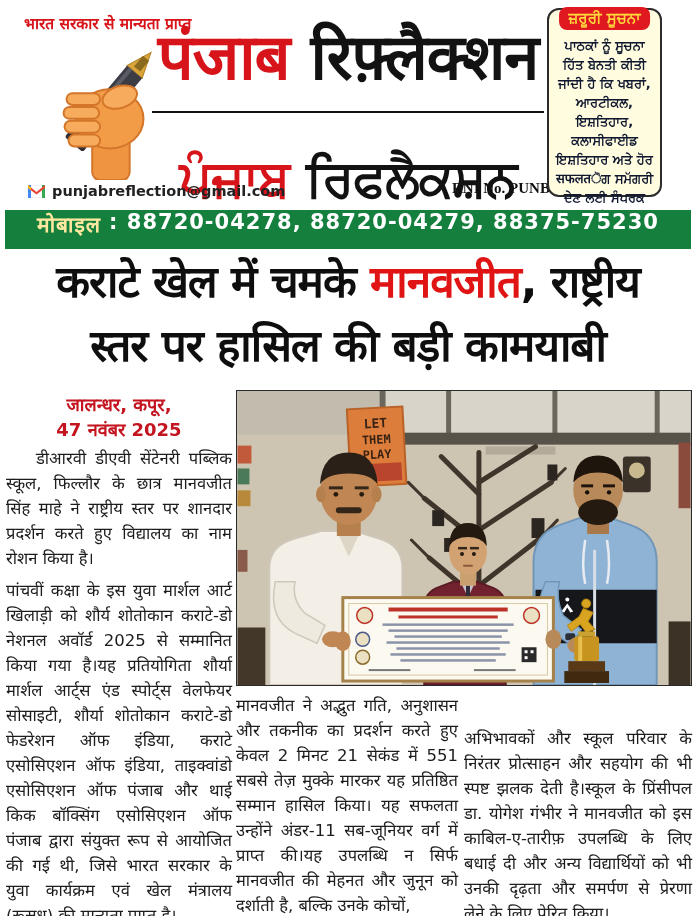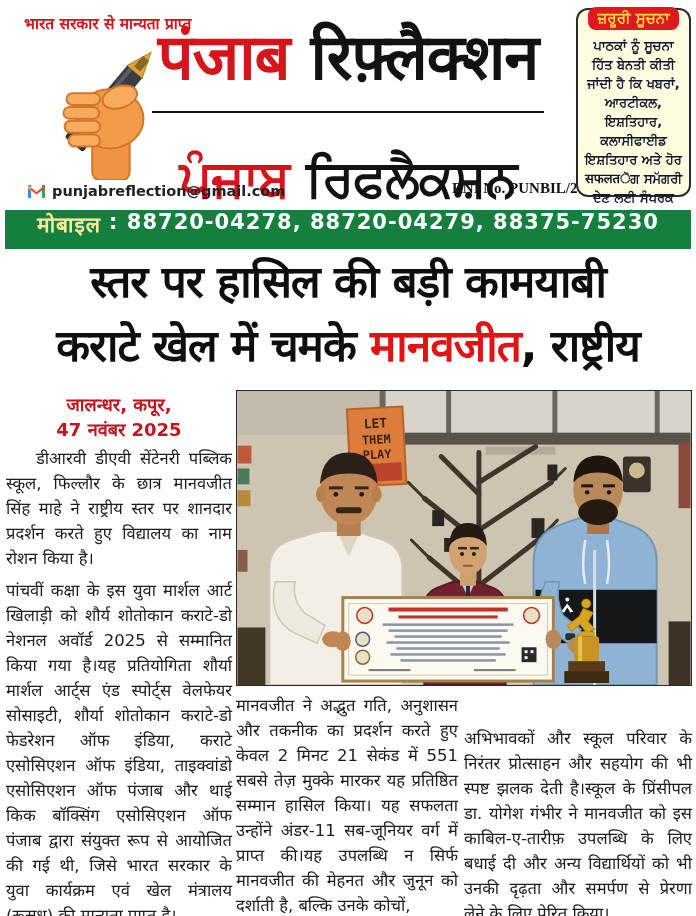--- a/index.html
+++ b/index.html
@@ -14,21 +14,21 @@
   .m-line2 { font-size:51px; font-weight:bold; letter-spacing:-1px; line-height:1.45; white-space:nowrap;margin-top:29px; }
   .m-red { color:#d7141a; } .m-black { color:#121212; }
   .m-sep { border:0; border-top:2.5px solid #111; margin:0 4px; }
   .email-row { position:absolute; left:28px; top:183px; display:flex; align-items:center; gap:7px; }
   .email-row span { font-size:14.5px; font-weight:bold; color:#222; }
   .tagline { position:absolute; left:186px; top:174px; width:258px; height:28px; background:#f3d493;
              clip-path:polygon(14px 0, calc(100% - 20px) 0, 100% 50%, calc(100% - 20px) 100%, 14px 100%, 0 50%);
              text-align:center; line-height:28px; font-size:16px; font-weight:bold; color:#9c1a10; }
   .rni { position:absolute; left:452px; top:180px; width:240px; font-family:"Liberation Serif","DejaVu Serif",serif;
          font-weight:bold; font-size:15px; color:#111; }
-  .notice { position:absolute; left:576px; top:8px; width:115px; height:189px; background:#fffcdf;
+  .notice { position:absolute; left:547px; top:8px; width:115px; height:189px; background:#fffcdf;
             border:2px solid #2b2b2b; border-radius:12px; }
   .notice-pill { position:absolute; left:50%; top:-3px; transform:translateX(-50%); background:#e0181f; color:#ffd83d;
                  font-size:15px; font-weight:bold; padding:2px 10px 3px; border-radius:8px; white-space:nowrap; }
   .notice-body { padding:26px 5px 4px; font-size:13px; font-weight:bold; line-height:19px; text-align:center; color:#101830; }
 
   
   .band { position:absolute; left:5px; top:210px; width:686px; height:39px; background:#15803d;
           display:flex; align-items:flex-start; justify-content:center; font-size:21px; font-weight:bold;
           color:#ffffff; letter-spacing:1px; }
   .band .lbl { color:#ffe9a0; margin-right:8px; }
@@ -103,22 +103,22 @@
     <div class="notice-pill">ਜ਼ਰੂਰੀ ਸੂਚਨਾ</div>
     <div class="notice-body">ਪਾਠਕਾਂ ਨੂੰ ਸੂਚਨਾ ਹਿੱਤ ਬੇਨਤੀ ਕੀਤੀ ਜਾਂਦੀ ਹੈ ਕਿ ਖਬਰਾਂ, ਆਰਟੀਕਲ, ਇਸ਼ਤਿਹਾਰ, ਕਲਾਸੀਫਾਈਡ ਇਸ਼ਤਿਹਾਰ ਅਤੇ ਹੋਰ सफलतੋਗ ਸਮੱਗਰੀ ਦੇਣ ਲਈ ਸੰਪਰਕ ਕਰੋ।</div>
   </div>
 
   <div class="band">
     <span class="lbl">मोबाइल</span>
     <span>: 88720-04278, 88720-04279, 88375-75230</span>
   </div>
 
   <div class="headline">
+    <div><span>कराटे खेल में चमके </span><span class="hl-red">मानवजीत</span><span>, राष्ट्रीय</span></div>
     <div>स्तर पर हासिल की बड़ी कामयाबी</div>
-    <div><span>कराटे खेल में चमके </span><span class="hl-red">मानवजीत</span><span>, राष्ट्रीय</span></div>
   </div>
 
   <div class="dateline">
     <div>जालन्धर, कपूर,</div>
     <div>47 नवंबर 2025</div>
   </div>
 
   <div class="col col-left">
     <p class="indent">डीआरवी डीएवी सेंटेनरी पब्लिक स्कूल, फिल्लौर के छात्र मानवजीत सिंह माहे ने राष्ट्रीय स्तर पर शानदार प्रदर्शन करते हुए विद्यालय का नाम रोशन किया है।</p>
     <p>पांचवीं कक्षा के इस युवा मार्शल आर्ट खिलाड़ी को शौर्य शोतोकान कराटे-डो नेशनल अवॉर्ड 2025 से सम्मानित किया गया है।यह प्रतियोगिता शौर्या मार्शल आर्ट्स एंड स्पोर्ट्स वेलफेयर सोसाइटी, शौर्या शोतोकान कराटे-डो फेडरेशन ऑफ इंडिया, कराटे एसोसिएशन ऑफ इंडिया, ताइक्वांडो एसोसिएशन ऑफ पंजाब और थाई किक बॉक्सिंग एसोसिएशन ऑफ पंजाब द्वारा संयुक्त रूप से आयोजित की गई थी, जिसे भारत सरकार के युवा कार्यक्रम एवं खेल मंत्रालय (रूस्रूध्र) की मान्यता प्राप्त है।</p>

